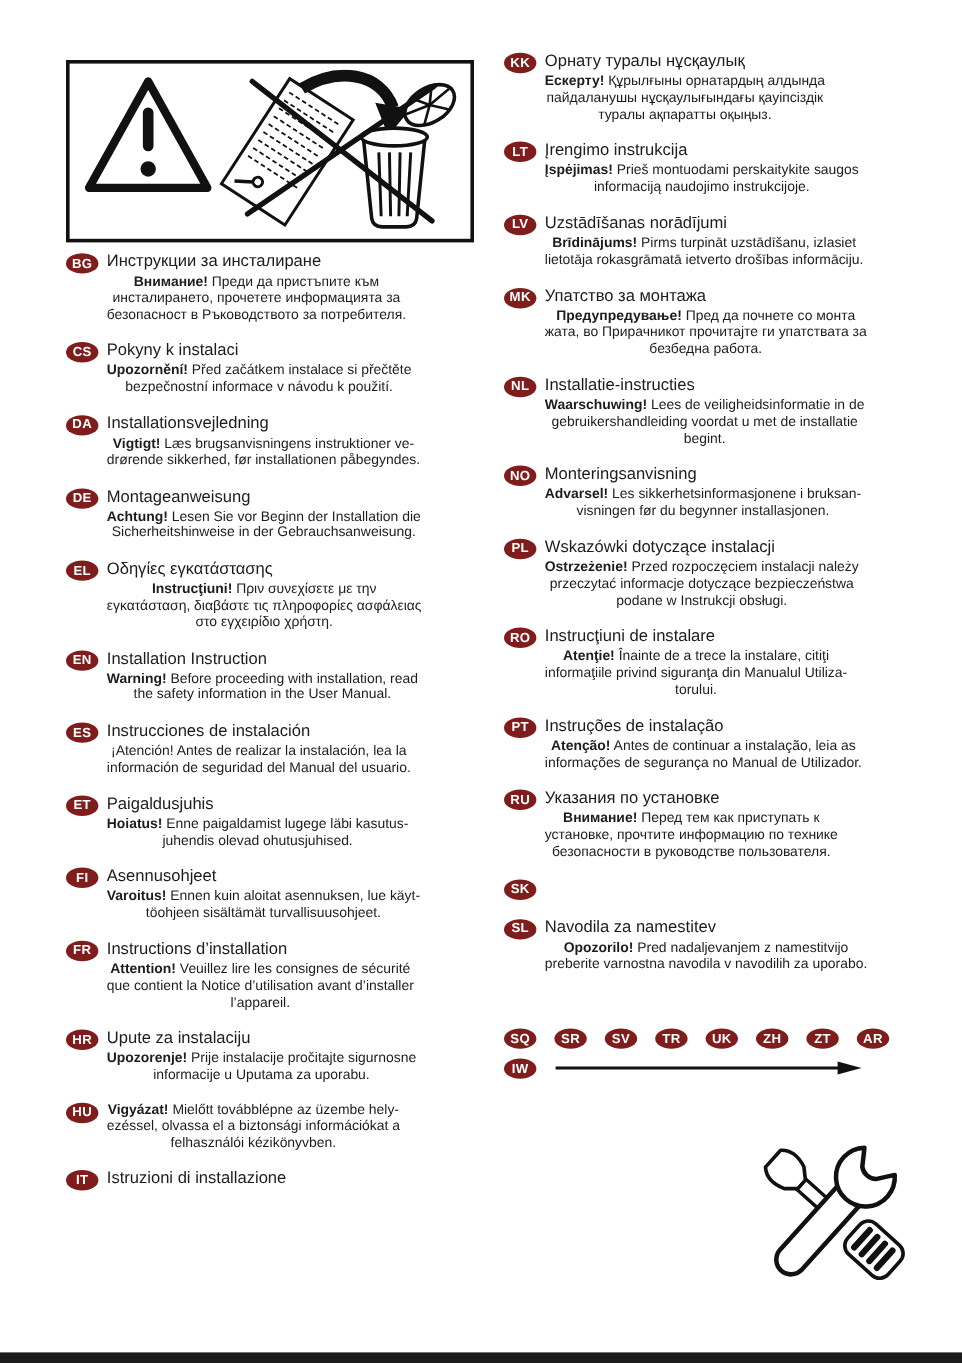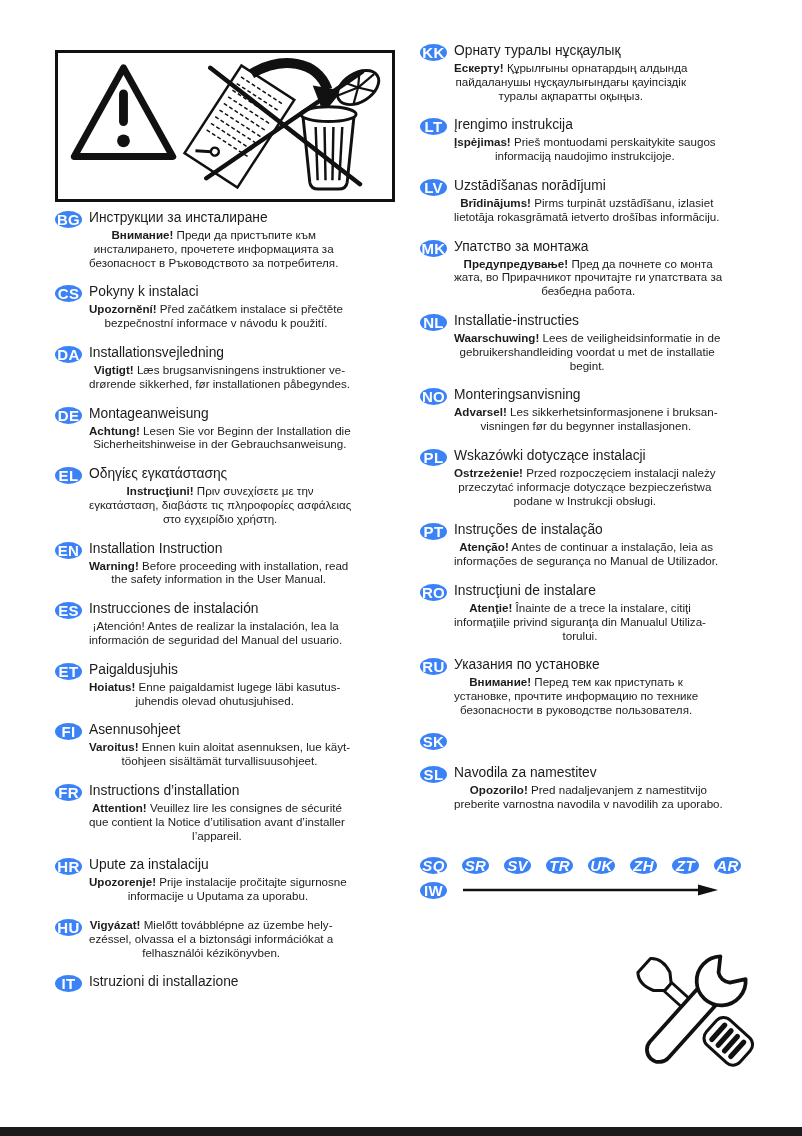--- a/index.html
+++ b/index.html
@@ -13,30 +13,30 @@
   #col-right { left:420px; top:43px; width:348px; }
 
   .illustration-box {
     border:3px solid #111; height:146px; margin-bottom:8px;
     display:flex; align-items:center; justify-content:center;
   }
 
   .section { display:flex; margin-bottom:15px; }
   .badge {
     width:27px; height:17px; flex:none; border-radius:50%;
-    background:#3b82f6; color:#fff; font-size:15px; font-weight:700;
+    background:#7f1d1d; color:#fff; font-size:11px; font-weight:700;
     display:flex; align-items:center; justify-content:center;
     margin:1px 7px 0 0; letter-spacing:.3px;
   }
   .sec-text { min-width:0; }
   .sec-title { margin:0 0 2px 0; font-size:13.8px; line-height:16px; font-weight:400; }
   .sec-body  { margin:0; font-size:11.6px; line-height:13.8px; white-space:pre-line;text-align:center; }
   .warn { font-weight:700; }
 
-  #extra-row { display:flex; gap:8px; margin:46px 0 7px 0;font-style:italic; }
+  #extra-row { display:flex; gap:8px; margin:46px 0 7px 0; }
   #iw-row { display:flex; align-items:center; }
   #iw-arrow { margin-left:8px; }
 
   #tools-icon { position:absolute; left:626px; top:942px; }
   #bottom-bar {
     position:absolute; left:0; bottom:0; width:802px; height:9px;
     background:#1b1b1b;
   }
 </style>
 </head>
@@ -270,34 +270,34 @@
       <div class="section">
         <span class="badge">PL</span>
         <div class="sec-text">
           <p class="sec-title">Wskazówki dotyczące instalacji</p>
           <p class="sec-body"><b class="warn">Ostrzeżenie!</b> <span class="rest">Przed rozpoczęciem instalacji należy
 przeczytać informacje dotyczące bezpieczeństwa
 podane w Instrukcji obsługi.</span></p>
         </div>
       </div>
       <div class="section">
-        <span class="badge">PT</span>
-        <div class="sec-text">
-          <p class="sec-title">Instruções de instalação</p>
-          <p class="sec-body"><b class="warn">Atenção!</b> <span class="rest">Antes de continuar a instalação, leia as
-informações de segurança no Manual de Utilizador.</span></p>
-        </div>
-      </div>
-      <div class="section">
         <span class="badge">RO</span>
         <div class="sec-text">
           <p class="sec-title">Instrucţiuni de instalare</p>
           <p class="sec-body"><b class="warn">Atenţie!</b> <span class="rest">Înainte de a trece la instalare, citiţi
 informaţiile privind siguranţa din Manualul Utiliza-
 torului.</span></p>
+        </div>
+      </div>
+      <div class="section">
+        <span class="badge">PT</span>
+        <div class="sec-text">
+          <p class="sec-title">Instruções de instalação</p>
+          <p class="sec-body"><b class="warn">Atenção!</b> <span class="rest">Antes de continuar a instalação, leia as
+informações de segurança no Manual de Utilizador.</span></p>
         </div>
       </div>
       <div class="section">
         <span class="badge">RU</span>
         <div class="sec-text">
           <p class="sec-title">Указания по установке</p>
           <p class="sec-body"><b class="warn">Внимание!</b> <span class="rest">Перед тем как приступать к
 установке, прочтите информацию по технике
 безопасности в руководстве пользователя.</span></p>
         </div>

